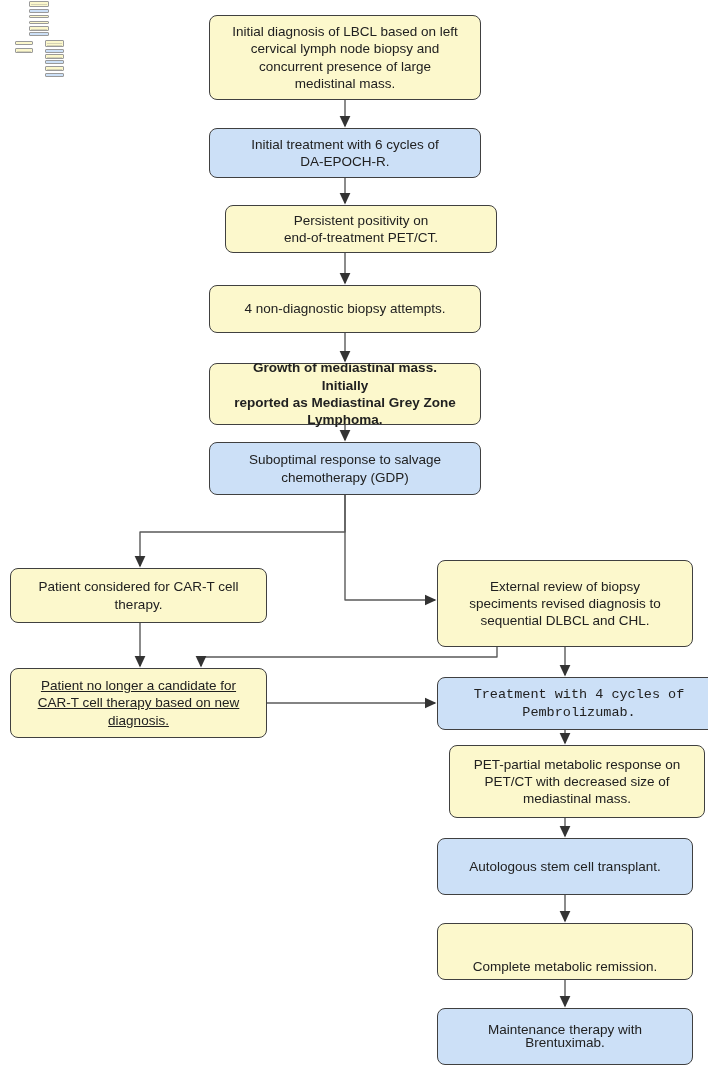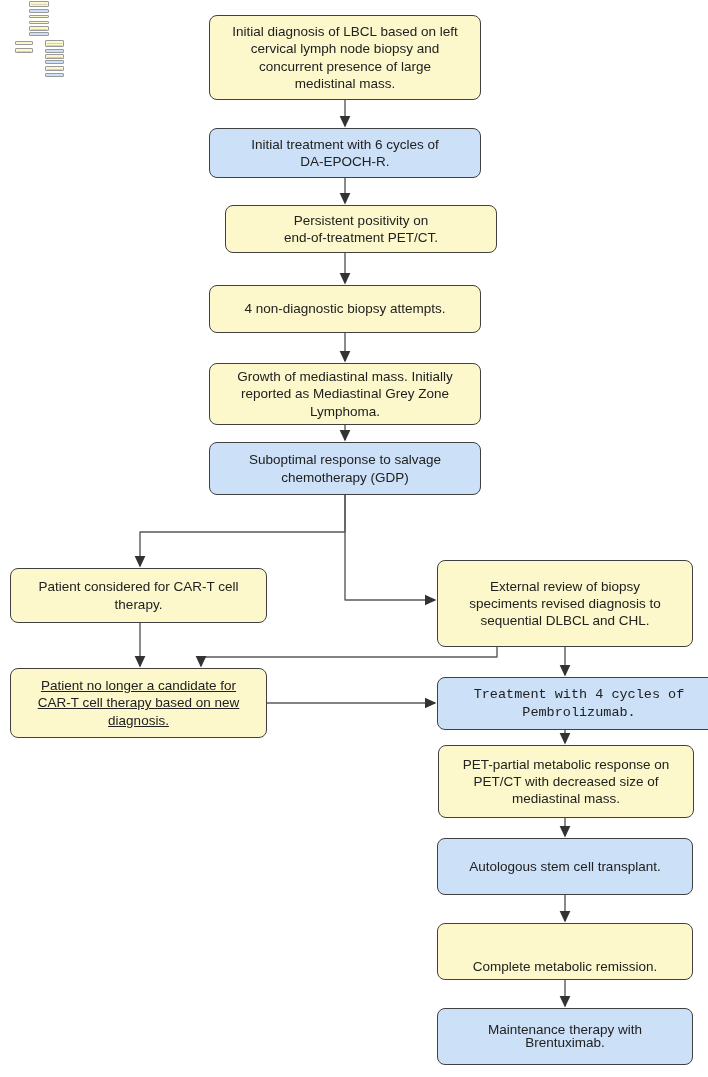--- a/index.html
+++ b/index.html
@@ -99,21 +99,21 @@
         <div class="node-label">Initial treatment with 6 cycles of
 DA-EPOCH-R.</div>
       </div>
       <div class="node fill-yellow" style="left: 209px; top: 205px; width: 272px; height: 48px; margin-left: 16px;">
         <div class="node-label">Persistent positivity on
 end-of-treatment PET/CT.</div>
       </div>
       <div class="node fill-yellow" style="left: 209px; top: 285px; width: 272px; height: 48px;">
         <div class="node-label">4 non-diagnostic biopsy attempts.</div>
       </div>
-      <div class="node fill-yellow" style="left: 209px; top: 363px; width: 272px; height: 62px;">
+      <div class="node fill-yellow" style="left: 209px; top: 363px; width: 272px; height: 62px; font-weight: bold;">
         <div class="node-label">Growth of mediastinal mass. Initially
 reported as Mediastinal Grey Zone
 Lymphoma.</div>
       </div>
       <div class="node fill-blue" style="left: 209px; top: 442px; width: 272px; height: 53px; justify-content: flex-end;">
         <div class="node-label">Suboptimal response to salvage
 chemotherapy (GDP)</div>
       </div>
       <div class="node fill-yellow" style="left: 10px; top: 568px; width: 257px; height: 55px;">
         <div class="node-label">Patient considered for CAR-T cell
@@ -126,21 +126,21 @@
       </div>
       <div class="node fill-yellow" style="left: 437px; top: 560px; width: 256px; height: 87px;">
         <div class="node-label">External review of biopsy
 speciments revised diagnosis to
 sequential DLBCL and CHL.</div>
       </div>
       <div class="node fill-blue" style="left: 437px; top: 677px; width: 284px; height: 53px; font-family: Liberation Mono, monospace;">
         <div class="node-label">Treatment with 4 cycles of
 Pembrolizumab.</div>
       </div>
-      <div class="node fill-yellow" style="left: 438px; top: 745px; width: 256px; height: 73px;">
+      <div class="node fill-yellow" style="left: 449px; top: 745px; width: 256px; height: 73px;">
         <div class="node-label">PET-partial metabolic response on
 PET/CT with decreased size of
 mediastinal mass.</div>
       </div>
       <div class="node fill-blue" style="left: 437px; top: 838px; width: 256px; height: 57px;">
         <div class="node-label">Autologous stem cell transplant.</div>
       </div>
       <div class="node fill-yellow" style="left: 437px; top: 923px; width: 256px; height: 57px; align-items: flex-end;">
         <div class="node-label">Complete metabolic remission.</div>
       </div>

